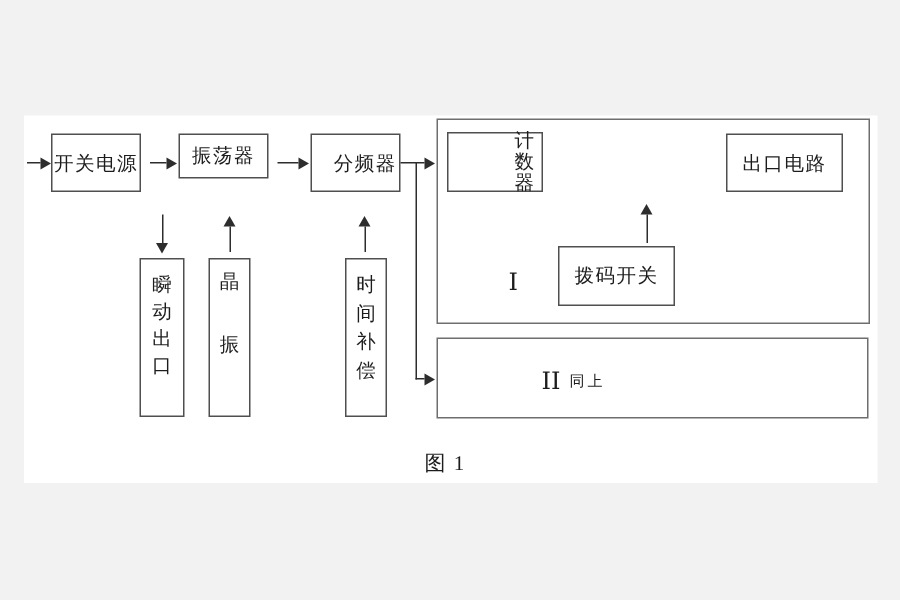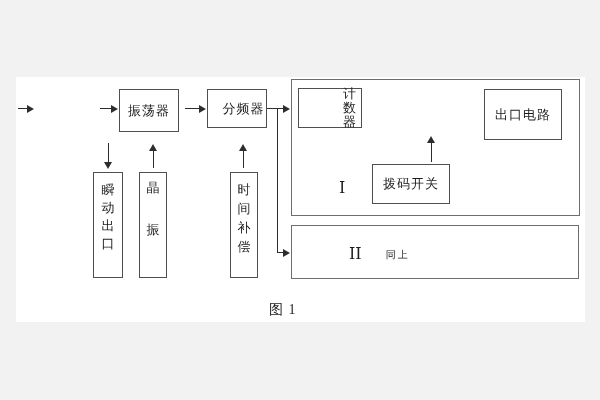--- a/index.html
+++ b/index.html
@@ -21,61 +21,64 @@
     font-size:13px;line-height:14px;color:var(--txt);letter-spacing:1px;
     font-family:"Liberation Serif",serif;
   }
   .group{
     position:absolute;box-sizing:border-box;
     border:1px solid var(--gbd);background:transparent;
   }
   .vbox{flex-direction:column;letter-spacing:0;}
   .vbox span{display:block;}
   #b-power{left:34px;top:89px;width:60px;height:39px;}
-  #b-osc{left:119px;top:89px;width:60px;height:43px;}
+  #b-osc{left:119px;top:89px;width:60px;height:30px;}
   #b-div{left:207px;top:89px;width:60px;height:39px;padding-left:13px;}
   #g1{left:291px;top:79px;width:289px;height:137px;}
   #g2{left:291px;top:225px;width:288px;height:54px;}
   #b-counter{left:298px;top:88px;width:64px;height:40px;padding-left:44px;}
   #b-coin{left:385px;top:88px;width:78px;height:40px;}
-  #b-outlet{left:484px;top:89px;width:78px;height:51px;}
+  #b-outlet{left:484px;top:89px;width:78px;height:39px;}
   #b-dip{left:372px;top:164px;width:78px;height:40px;}
   #b-inst{left:93px;top:172px;width:30px;height:106px;justify-content:flex-start;padding-top:10px;row-gap:4px;}
   #b-crys{left:139px;top:172px;width:28px;height:106px;justify-content:flex-start;padding-top:8px;row-gap:28px;}
   #b-time{left:230px;top:172px;width:28px;height:106px;justify-content:flex-start;padding-top:10px;row-gap:5px;}
   .numeral{
     position:absolute;font-family:"DejaVu Serif","Liberation Serif",serif;
     font-size:16px;line-height:16px;color:var(--txt);
   }
   #g1-numeral{left:339px;top:180px;}
-  #g2-content{position:absolute;left:349px;top:246px;display:flex;column-gap:24px;align-items:center;}
+  #g2-content{position:absolute;left:361px;top:246px;display:flex;column-gap:6px;align-items:center;}
   #g2-content .numeral{position:static;}
   #g2-label{font-size:10px;line-height:15px;color:var(--txt);letter-spacing:2px;font-family:"Liberation Serif",serif;}
   .caption{
-    position:absolute;left:269px;top:302px;
+    position:absolute;left:283px;top:302px;
     font-size:14px;line-height:16px;color:var(--txt);
     font-family:"Liberation Serif",serif;letter-spacing:1px;
   }
   .hl{position:absolute;height:1px;background:var(--ln);}
   .vl{position:absolute;width:1px;background:var(--ln);}
   .tri{position:absolute;width:0;height:0;}
   .tri-r{border-top:4px solid transparent;border-bottom:4px solid transparent;border-left:7px solid var(--ln);}
   .tri-u{border-left:4px solid transparent;border-right:4px solid transparent;border-bottom:7px solid var(--ln);}
   .tri-d{border-left:4px solid transparent;border-right:4px solid transparent;border-top:7px solid var(--ln);}
 </style>
 </head>
 <body>
 
 <div class="stage">
 
   <div class="canvas"></div>
 
   <div class="group" id="g1"></div>
   <div class="group" id="g2"></div>
 
+  <div class="box" id="b-power">
+    <span>开关电源</span>
+  </div>
   <div class="box" id="b-osc">
     <span>振荡器</span>
   </div>
   <div class="box" id="b-div">
     <span>分频器</span>
   </div>
 
   <div class="box" id="b-counter">
     <span>计数器</span>
   </div>

